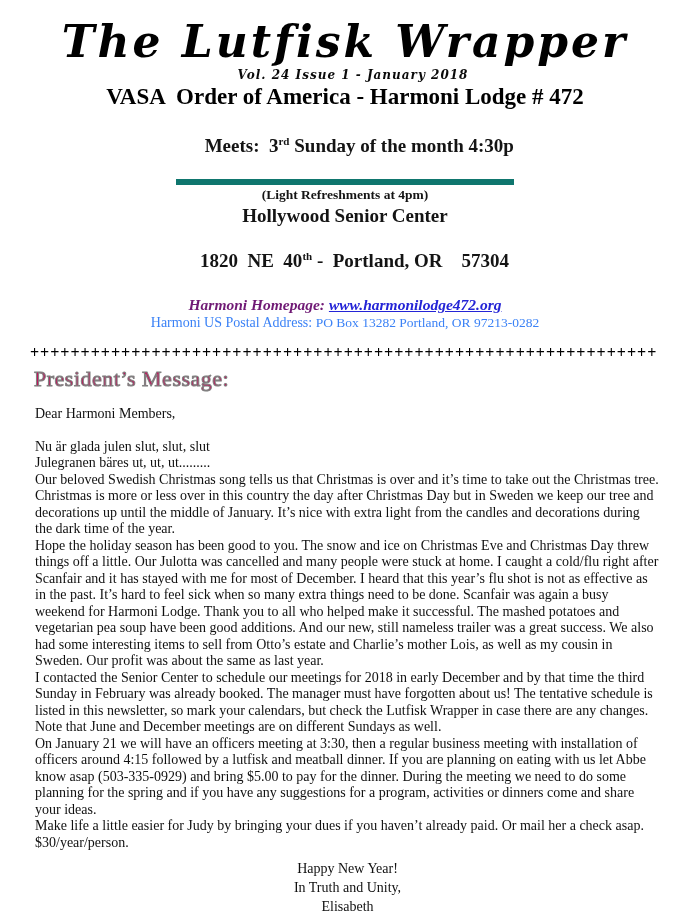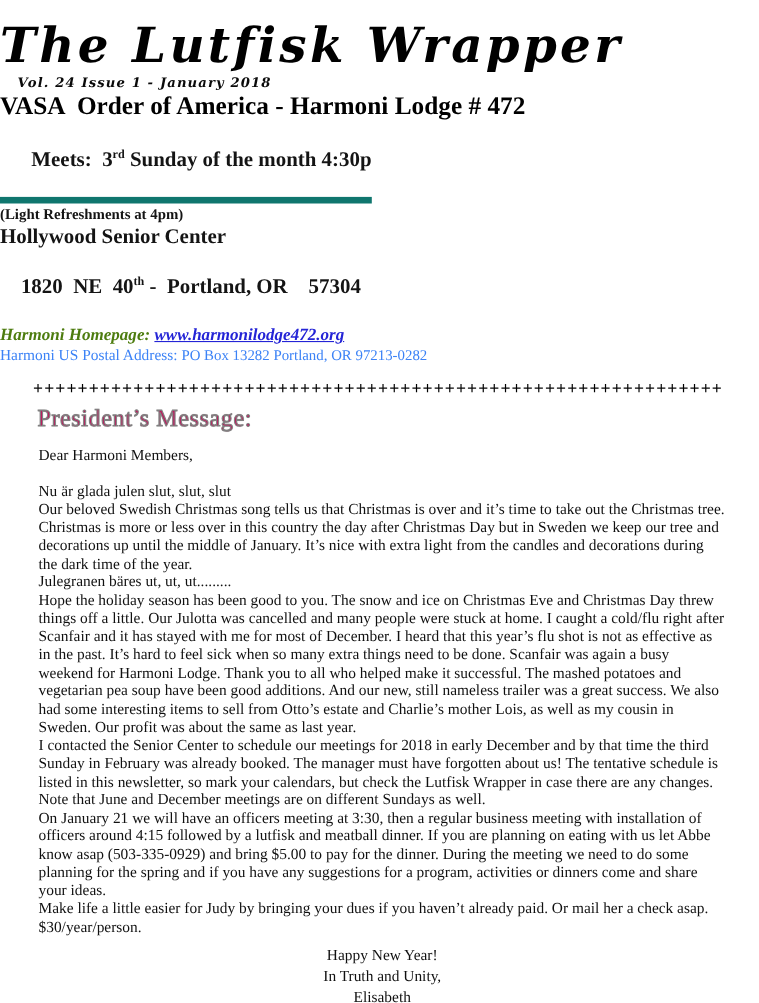--- a/index.html
+++ b/index.html
@@ -1,21 +1,21 @@
 <!DOCTYPE html>
 <html><head>
 <meta charset="utf-8">
 <style>
   html,body{margin:0;padding:0;background:#ffffff;}
   .page{
     width:690px;height:912px;margin:0 auto;background:#ffffff;
     font-family:"Liberation Serif", serif;color:#141414;
     overflow:hidden;box-sizing:border-box;padding-top:18px;
   }
-  .center{text-align:left;}
+  .center{text-align:center;}
   .pre{white-space:pre;}
   
   .masthead-title{
     font-family:"DejaVu Serif", serif;font-style:italic;font-weight:bold;
     font-size:44px;line-height:1.1;letter-spacing:3px;color:#000;
     margin:0 0 2px 0;
   }
   .issue-line{
     font-family:"DejaVu Serif", serif;font-style:italic;font-weight:bold;
     font-size:12px;color:#0a0a0a;margin:0 0 2px 16px;letter-spacing:1px;
@@ -23,21 +23,21 @@
   .org-line{font-size:23px;font-weight:bold;color:#000;margin:1px 0 3px 0;}
   .meets-line{font-size:19px;font-weight:bold;margin:1px 0 2px 0;}
   .meets-underline{display:inline-block;border-bottom:6px solid #0f766e;padding-bottom:0px;}
   .refresh-line{font-size:13.5px;font-weight:bold;margin:1px 0 2px 0;}
   .venue-line{font-size:19px;font-weight:bold;margin:1px 0 1px 0;}
   .street-line{font-size:19px;font-weight:bold;margin:0 0 2px 0;}
   sup.sp{font-size:58%;vertical-align:super;line-height:0;}
   .homepage-line{
     font-size:15.5px;font-weight:bold;font-style:italic;margin:2px 0 1px 0;
   }
-  .homepage-label{color:#4d7c0f;}
+  .homepage-label{color:#701a75;}
   .homepage-url{color:#2424d6;text-decoration:underline;cursor:pointer;}
   .postal-line{font-size:14px;margin:1px 0 0 0;color:#3b82f6;}
   .postal-value{font-size:13.5px;}
   
   .plus-divider{
     margin:13px 0 0 30px;font-size:16px;font-weight:bold;letter-spacing:1px;
     white-space:nowrap;overflow:hidden;width:632px;color:#000;
   }
   
   .section-heading{
@@ -89,22 +89,22 @@
     <span>Harmoni US Postal Address: </span><span class="postal-value">PO Box 13282 Portland, OR  97213-0282</span>
   </div>
 
   <div class="plus-divider">++++++++++++++++++++++++++++++++++++++++++++++++++++++++++++++</div>
 
   <div class="section-heading">President’s Message:</div>
 
   <div class="letter">
     <p class="salutation">Dear Harmoni Members,</p>
     <p>Nu är glada julen slut, slut, slut</p>
+    <p>Julegranen bäres ut, ut, ut.........</p>
     <p>Our beloved Swedish Christmas song tells us that Christmas is over and it’s time to take out the Christmas tree. Christmas is more or less over in this country the day after Christmas Day but in Sweden we keep our tree and decorations up until the middle of January. It’s nice with extra light from the candles and decorations during the dark time of the year.</p>
-    <p>Julegranen bäres ut, ut, ut.........</p>
     <p>Hope the holiday season has been good to you. The snow and ice on Christmas Eve and Christmas Day threw things off a little. Our Julotta was cancelled and many people were stuck at home.  I caught a cold/flu right after Scanfair and it has stayed with me for most of December. I heard that this year’s flu shot is not as effective as in the past. It’s hard to feel sick when so many extra things need to be done. Scanfair was again a busy weekend for Harmoni Lodge. Thank you to all who helped make it successful. The mashed potatoes and vegetarian pea soup have been good additions. And our new, still nameless trailer was a great success. We also had some interesting items to sell from Otto’s estate and Charlie’s mother Lois, as well as my cousin in Sweden. Our profit was about the same as last year.</p>
     <p>I contacted the Senior Center to schedule our meetings for 2018 in early December and by that time the third Sunday in February was already booked. The manager must have forgotten about us! The tentative schedule is listed in this newsletter, so mark your calendars, but check the Lutfisk Wrapper in case there are any changes. Note that June and December meetings are on different Sundays as well.</p>
     <p>On January 21 we will have an officers meeting at 3:30, then a regular business meeting with installation of officers around 4:15 followed by a lutfisk and meatball dinner. If you are planning on eating with us let Abbe know asap (503-335-0929) and bring $5.00 to pay for the dinner. During the meeting we need to do some planning for the spring and if you have any suggestions for a program, activities or dinners come and share your ideas.</p>
     <p>Make life a little easier for Judy by bringing your dues if you haven’t already paid. Or mail her a check asap. $30/year/person.</p>
 
     <div class="closing">
       <div>Happy New Year!</div>
       <div>In Truth and Unity,</div>
       <div>Elisabeth</div>
     </div>

